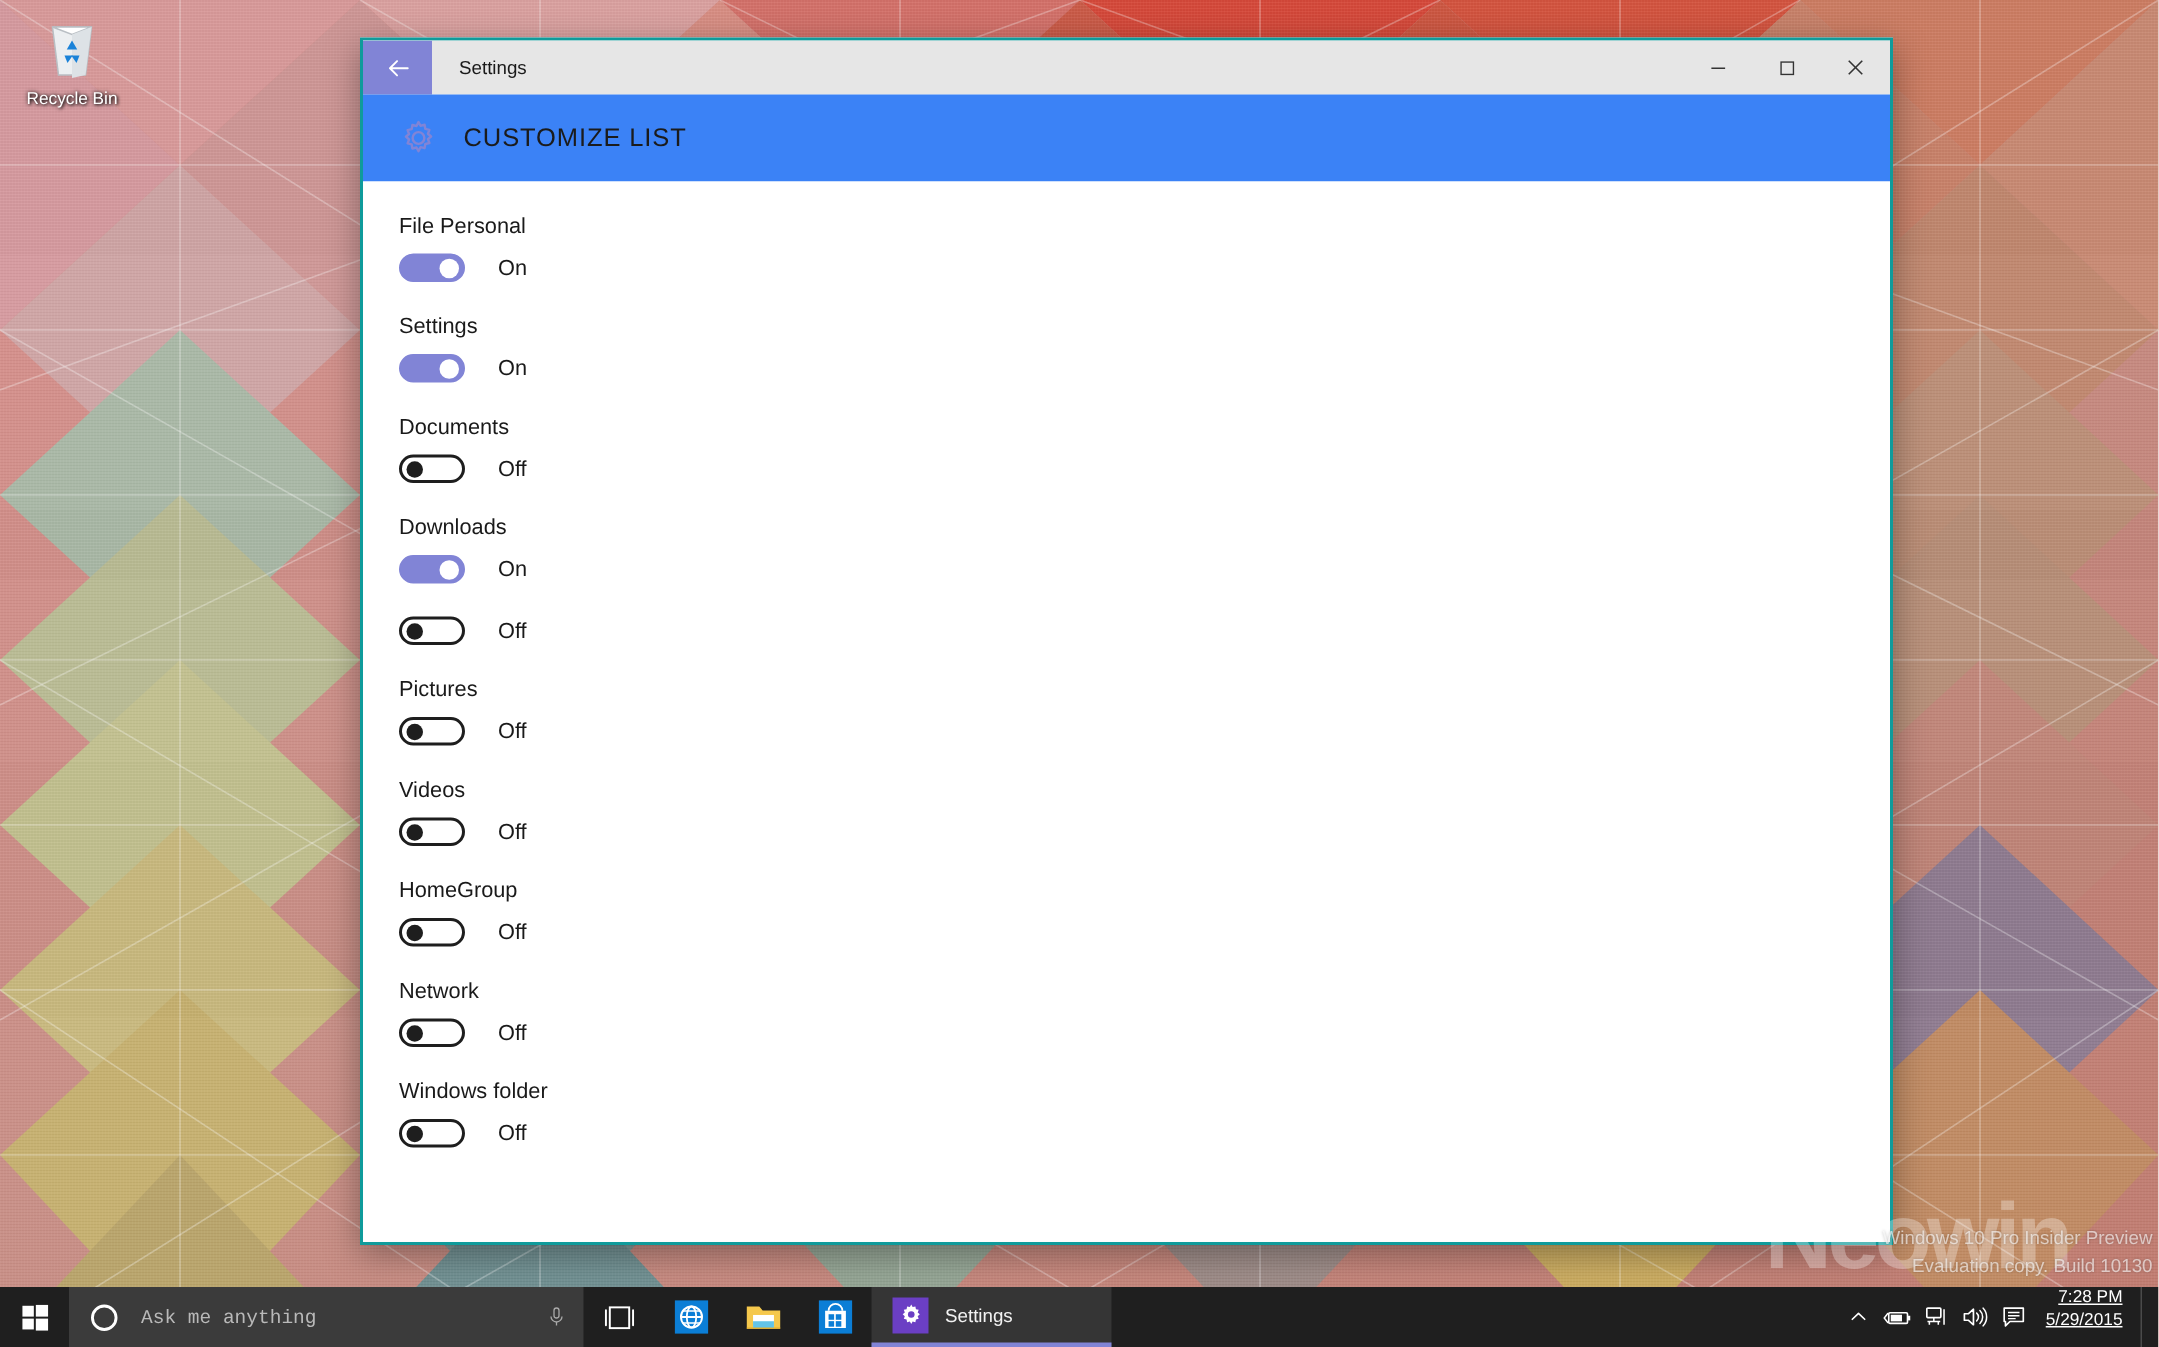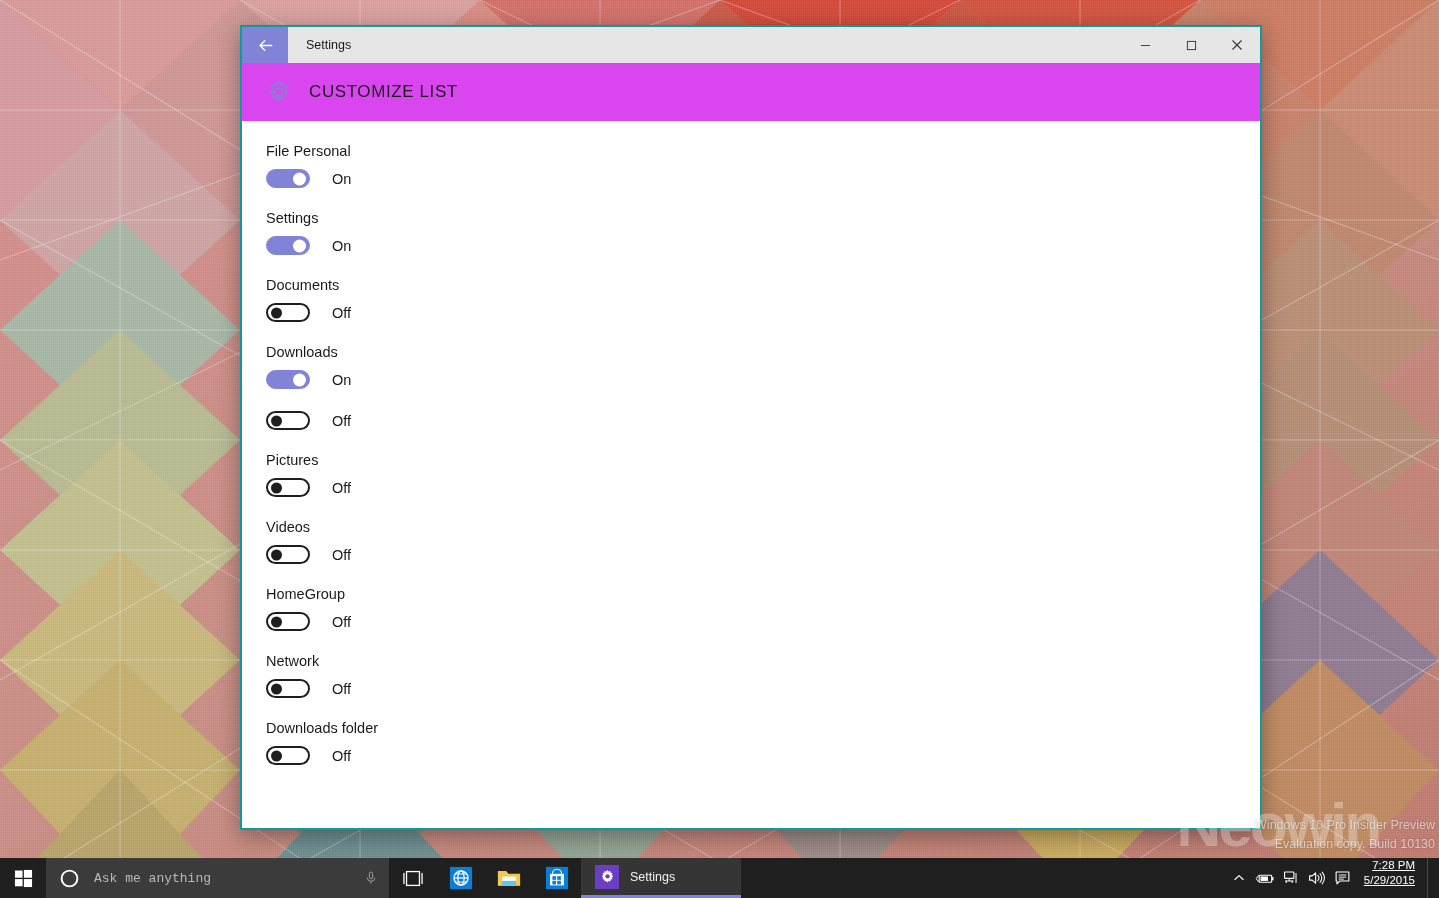--- a/index.html
+++ b/index.html
@@ -73,21 +73,21 @@
     font-size: 12.5px; color: #1a1a1a;
   }
   .win-btn {
     width: 46px;
     display: flex; align-items: center; justify-content: center;
     cursor: default;
   }
 
   #page-header {
     height: 58px;
-    background: #d946ef;
+    background: #3b82f6;
     display: flex; align-items: center;
     padding-left: 24px;
     flex: 0 0 auto;
   }
   #header-gear { width: 26px; height: 26px; margin-right: 17px; }
   #header-title {
     font-size: 17px; letter-spacing: .6px;
     color: #1b1b1b;
   }
 
@@ -295,20 +295,35 @@
       <path d="M0 110 H1439 M0 220 H1439 M0 330 H1439 M0 440 H1439 M0 550 H1439 M0 660 H1439 M0 770 H1439"></path>
       <path d="M0 0 L1439 898 M240 0 L1439 680 M480 0 L1439 470 M720 0 L1439 260
                M0 220 L1200 898 M0 440 L780 898 M0 660 L360 898"></path>
       <path d="M1439 0 L0 898 M1200 0 L0 680 M960 0 L0 470 M720 0 L0 260
                M1439 220 L240 898 M1439 440 L660 898 M1439 660 L1080 898"></path>
       <path d="M120 0 V898 M360 0 V898 M600 0 V898 M840 0 V898 M1080 0 V898 M1320 0 V898"></path>
     </g>
   </svg>
   <div id="wallpaper-noise"></div>
 
+  <div id="recycle-bin">
+    <div class="rb-icon">
+      <svg viewBox="0 0 48 48" width="48" height="48">
+        <polygon points="11,10 37,10 33,42 15,42" fill="#eceff1" stroke="#b9bfc4" stroke-width="1"></polygon>
+        <polygon points="11,10 37,10 24,15" fill="#ffffff" stroke="#b9bfc4" stroke-width="1"></polygon>
+        <polygon points="24,15 37,10 33,42 24,44" fill="#dde2e6"></polygon>
+        <g fill="#1a82d8">
+          <polygon points="24,19 27.5,25 20.5,25"></polygon>
+          <polygon points="19,29 24.5,29 21,34"></polygon>
+          <polygon points="29,29 23.5,29 27,34"></polygon>
+        </g>
+      </svg>
+    </div>
+    <div class="rb-label">Recycle Bin</div>
+  </div>
 
   <div id="settings-window">
 
     <div id="titlebar">
       <div id="back-button">
         <svg viewBox="0 0 24 24" width="19" height="19">
           <path d="M20 12 H5 M11 6 L5 12 L11 18" fill="none" stroke="#ffffff" stroke-width="1.6" stroke-linecap="round" stroke-linejoin="round"></path>
         </svg>
       </div>
       <div id="window-title">Settings</div>
@@ -415,21 +430,21 @@
         <div class="setting-row">
           <div class="setting-label">Network</div>
           <div class="toggle-line">
             <div class="toggle off">
               <div class="knob"></div>
             </div>
             <div class="toggle-state">Off</div>
           </div>
         </div>
         <div class="setting-row">
-          <div class="setting-label">Downloads folder</div>
+          <div class="setting-label">Windows folder</div>
           <div class="toggle-line">
             <div class="toggle off">
               <div class="knob"></div>
             </div>
             <div class="toggle-state">Off</div>
           </div>
         </div>
       </div>
   </div>
 

